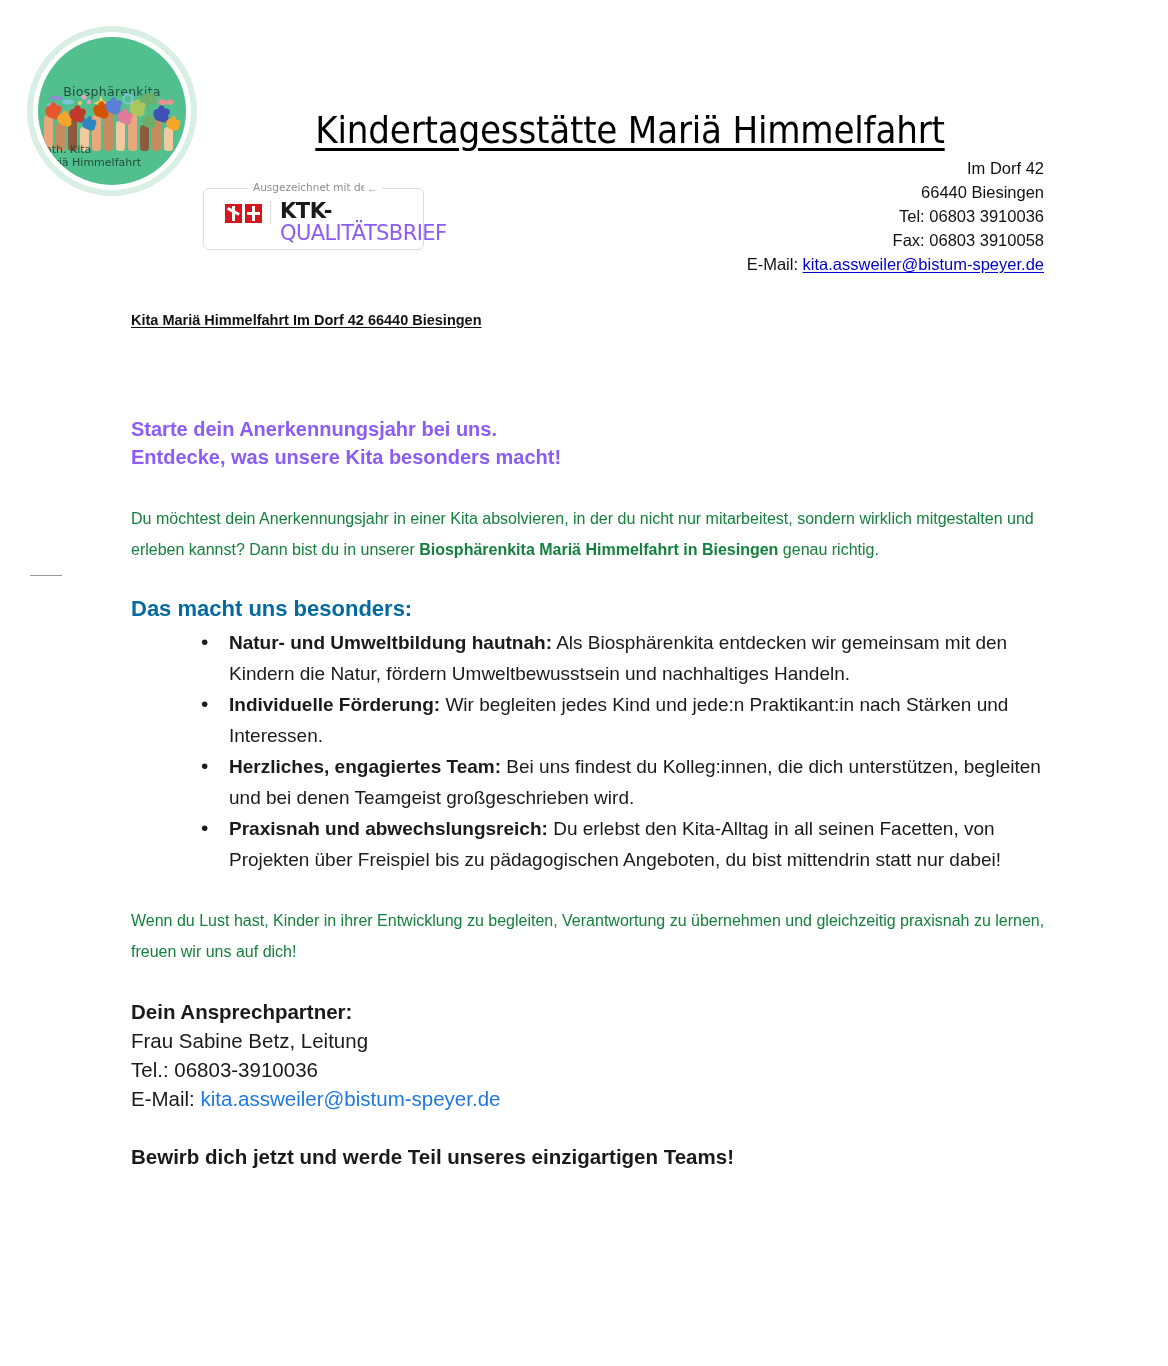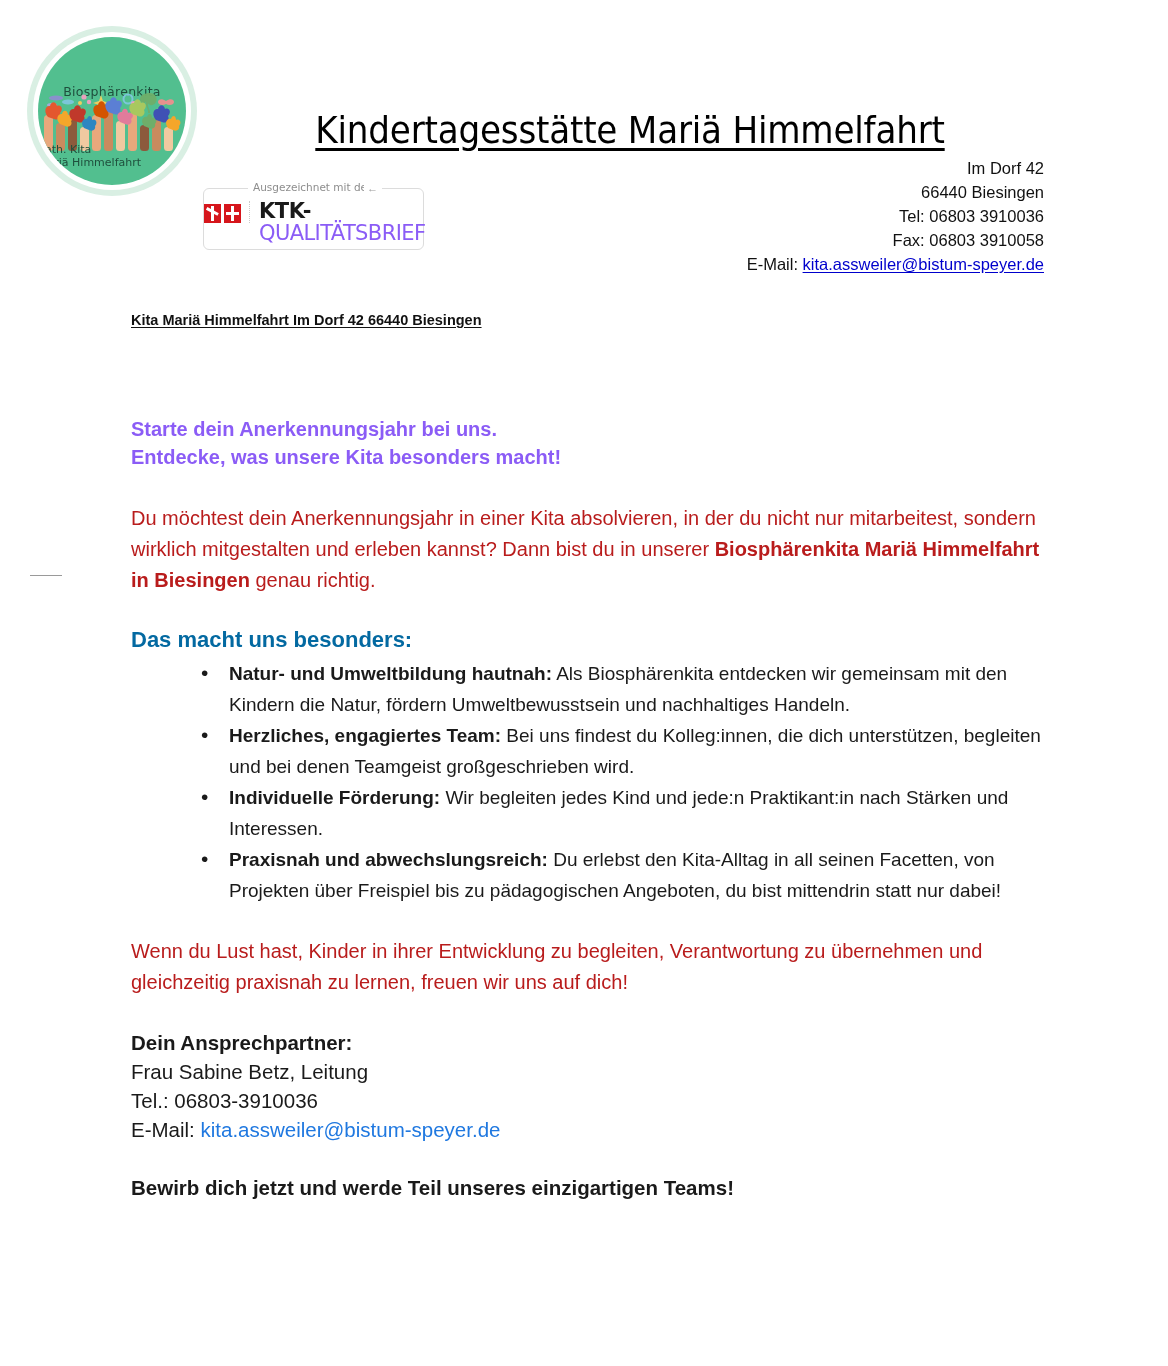--- a/index.html
+++ b/index.html
@@ -131,21 +131,21 @@
     top: -7px;
     left: 160px;
     background: #ffffff;
     padding: 0 3px;
     font-size: 11px;
     color: #9a9a9a;
     line-height: 12px;
   }
   .ktk-row {
     position: absolute;
-    left: 0;
+    left: 21px;
     top: 12px;
     display: flex;
     align-items: flex-start;
   }
   .ktk-marks {
     display: flex;
     gap: 3px;
     padding-right: 8px;
     border-right: 1px dotted #c9c9c9;
     margin-right: 9px;
@@ -233,24 +233,24 @@
     width: 920px;
   }
   .lead {
     font-size: 20px;
     font-weight: bold;
     line-height: 28px;
     margin: 0 0 32px 0;
     color: #8b5cf6;
   }
   .para {
-    font-size: 20px;
+    font-size: 16px;
     line-height: 31px;
     margin: 0 0 30px 0;
-    color: #b91c1c;
+    color: #15803d;
   }
   .section-head {
     font-size: 22px;
     font-weight: bold;
     line-height: 28px;
     margin: 0 0 4px 0;
     color: #0369a1;
   }
   ul.feature-list {
     margin: 0 0 30px 0;
@@ -396,24 +396,24 @@
     <span>Du möchtest dein Anerkennungsjahr in einer Kita absolvieren, in der du nicht nur mitarbeitest, sondern wirklich mitgestalten und erleben kannst? Dann bist du in unserer </span><b>Biosphärenkita Mariä Himmelfahrt in Biesingen</b><span> genau richtig.</span>
   </p>
 
   <p class="section-head">Das macht uns besonders:</p>
 
   <ul class="feature-list">
     <li>
       <b>Natur- und Umweltbildung hautnah:</b><span> Als Biosphärenkita entdecken wir gemeinsam mit den Kindern die Natur, fördern Umweltbewusstsein und nachhaltiges Handeln.</span>
     </li>
     <li>
-      <b>Herzliches, engagiertes Team:</b><span> Bei uns findest du Kolleg:innen, die dich unterstützen, begleiten und bei denen Teamgeist großgeschrieben wird.</span>
+      <b>Individuelle Förderung:</b><span> Wir begleiten jedes Kind und jede:n Praktikant:in nach Stärken und Interessen.</span>
     </li>
     <li>
-      <b>Individuelle Förderung:</b><span> Wir begleiten jedes Kind und jede:n Praktikant:in nach Stärken und Interessen.</span>
+      <b>Herzliches, engagiertes Team:</b><span> Bei uns findest du Kolleg:innen, die dich unterstützen, begleiten und bei denen Teamgeist großgeschrieben wird.</span>
     </li>
     <li>
       <b>Praxisnah und abwechslungsreich:</b><span> Du erlebst den Kita-Alltag in all seinen Facetten, von Projekten über Freispiel bis zu pädagogischen Angeboten, du bist mittendrin statt nur dabei!</span>
     </li>
   </ul>
 
   <p class="para">Wenn du Lust hast, Kinder in ihrer Entwicklung zu begleiten, Verantwortung zu übernehmen und gleichzeitig praxisnah zu lernen, freuen wir uns auf dich!</p>
 
   <div class="contact-block">
     <div class="strong">Dein Ansprechpartner:</div>

